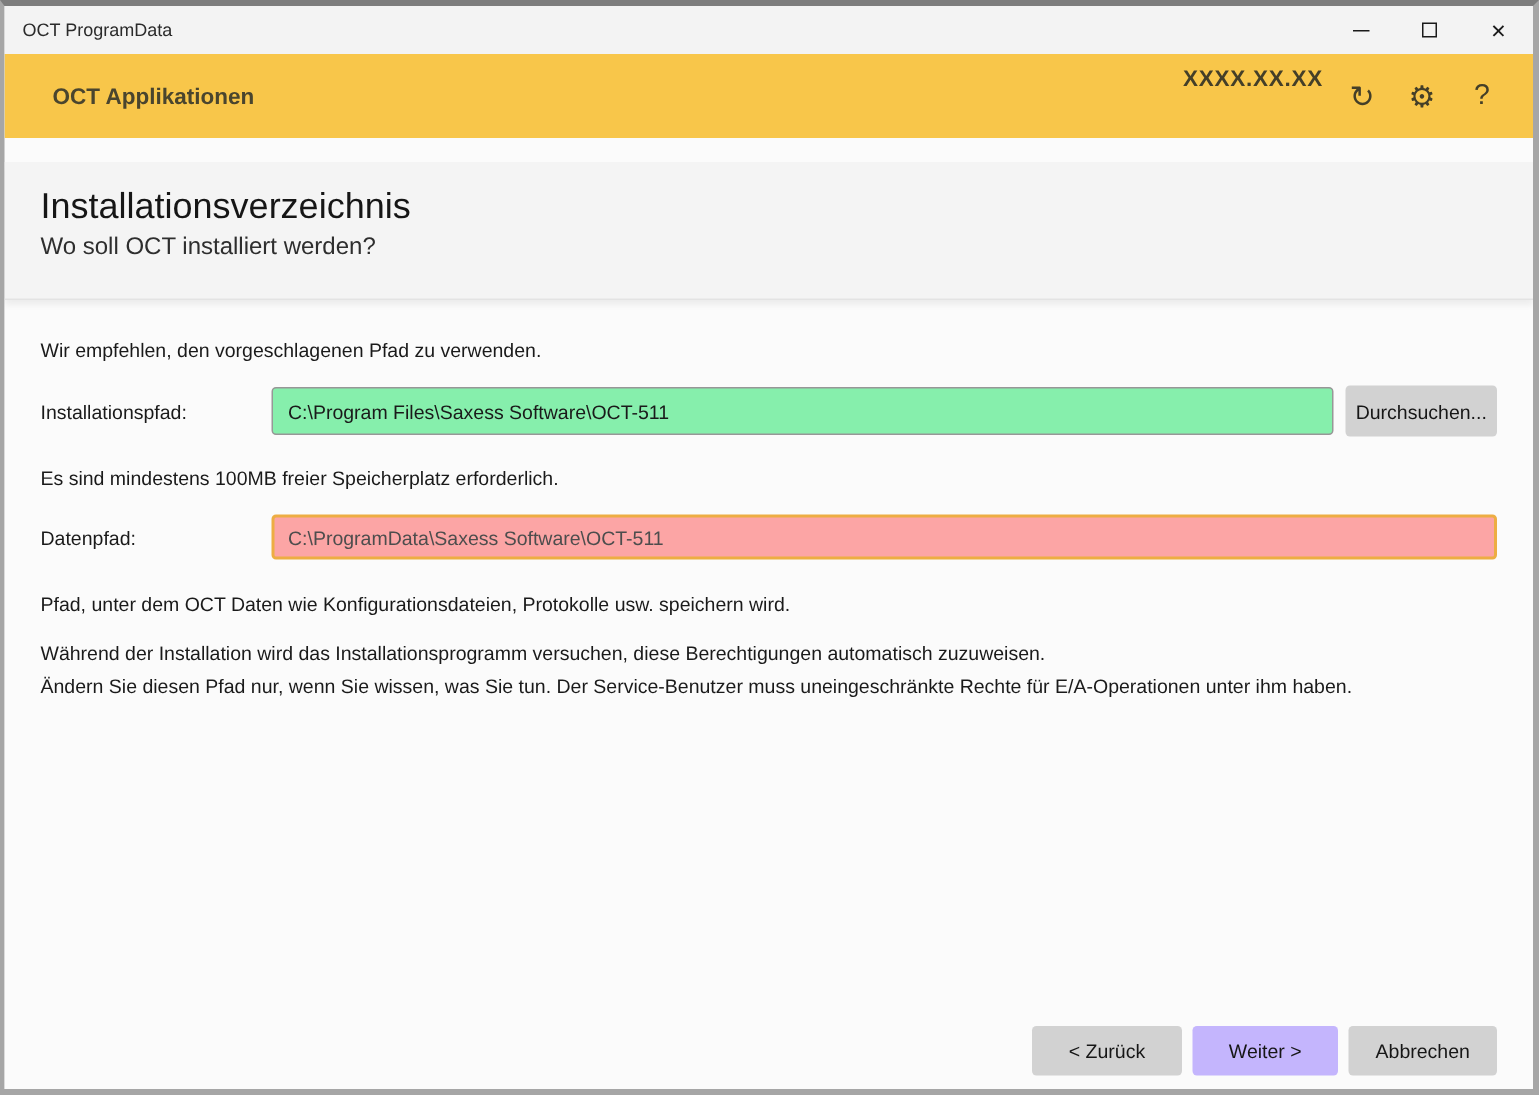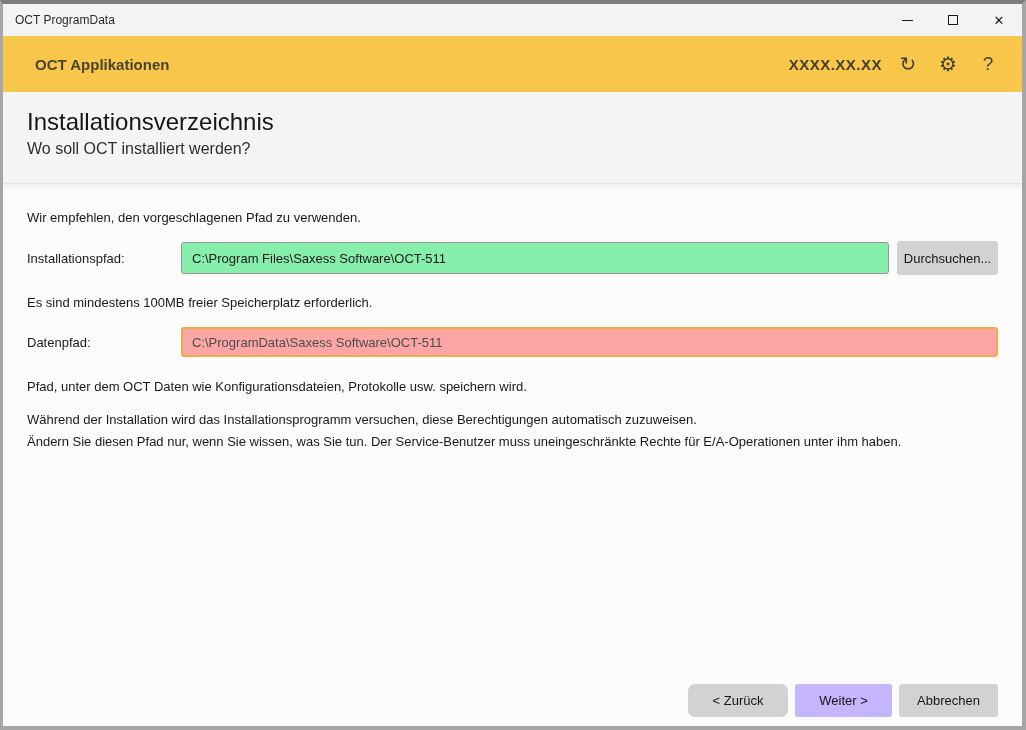--- a/index.html
+++ b/index.html
@@ -33,35 +33,35 @@
   .glyph-min { display: block; width: 11px; height: 0; border-top: 1px solid #1a1a1a; }
   .glyph-max { display: block; width: 10px; height: 10px; border: 1px solid #1a1a1a; background: transparent; }
 
   
   .appbar {
     height: 56px; background: #f8c64a; flex-shrink: 0;
     display: flex; align-items: center;
     padding: 0 14px 0 32px;
   }
   .app-title { font-size: 15px; font-weight: bold; color: #4a452e; }
-  .appbar-right { margin-left: auto; display: flex; align-items: center; }
+  .appbar-right { margin-left: auto; display: flex; }
   .version { font-size: 15px; font-weight: bold; color: #443f28; margin-right: 6px; letter-spacing: 0.5px; }
   .icon-btn {
     width: 40px; height: 40px; display: flex; align-items: center; justify-content: center;
     font-size: 20px; color: #443f28; cursor: default;
   }
   .icon-btn.help { font-size: 19px; }
 
   
   .page-head {
     height: 92px; background: #f4f4f4; flex-shrink: 0;
     padding: 15px 24px 0;
     border-bottom: 1px solid #e3e3e3;
     box-shadow: 0 3px 4px rgba(0,0,0,0.06);
-    position: relative; z-index: 2;
+    position: relative; z-index: 2; margin-top: 16px;
   }
   .page-title { margin: 0; font-size: 24px; font-weight: 400; color: #161616; line-height: 1.25; }
   .page-subtitle { margin: 3px 0 0; font-size: 16px; color: #2e2e2e; }
 
   
   .content {
     flex: 1; background: #fbfbfb;
     padding: 26px 24px 0;
     font-size: 13px; color: #1a1a1a;
   }
@@ -96,21 +96,21 @@
   .footer {
     flex-shrink: 0; background: #fbfbfb;
     display: flex; justify-content: flex-end; align-items: flex-end;
     padding: 0 24px 9px; gap: 7px;
   }
   .btn {
     height: 33px; border: none; border-radius: 3px;
     background: #d2d2d2; color: #161616;
     font-size: 13px; font-family: inherit; cursor: default;
   }
-  .btn-back { width: 100px; border-radius: 7px; }
+  .btn-back { width: 100px; }
   .btn-next { width: 97px; background: #c4b5fd; margin-top: 8px; }
   .btn-cancel { width: 99px; }
 </style>
 </head>
 <body>
 
 <div class="window">
 
   <div class="titlebar">
     <span class="titlebar-title">OCT ProgramData</span>

